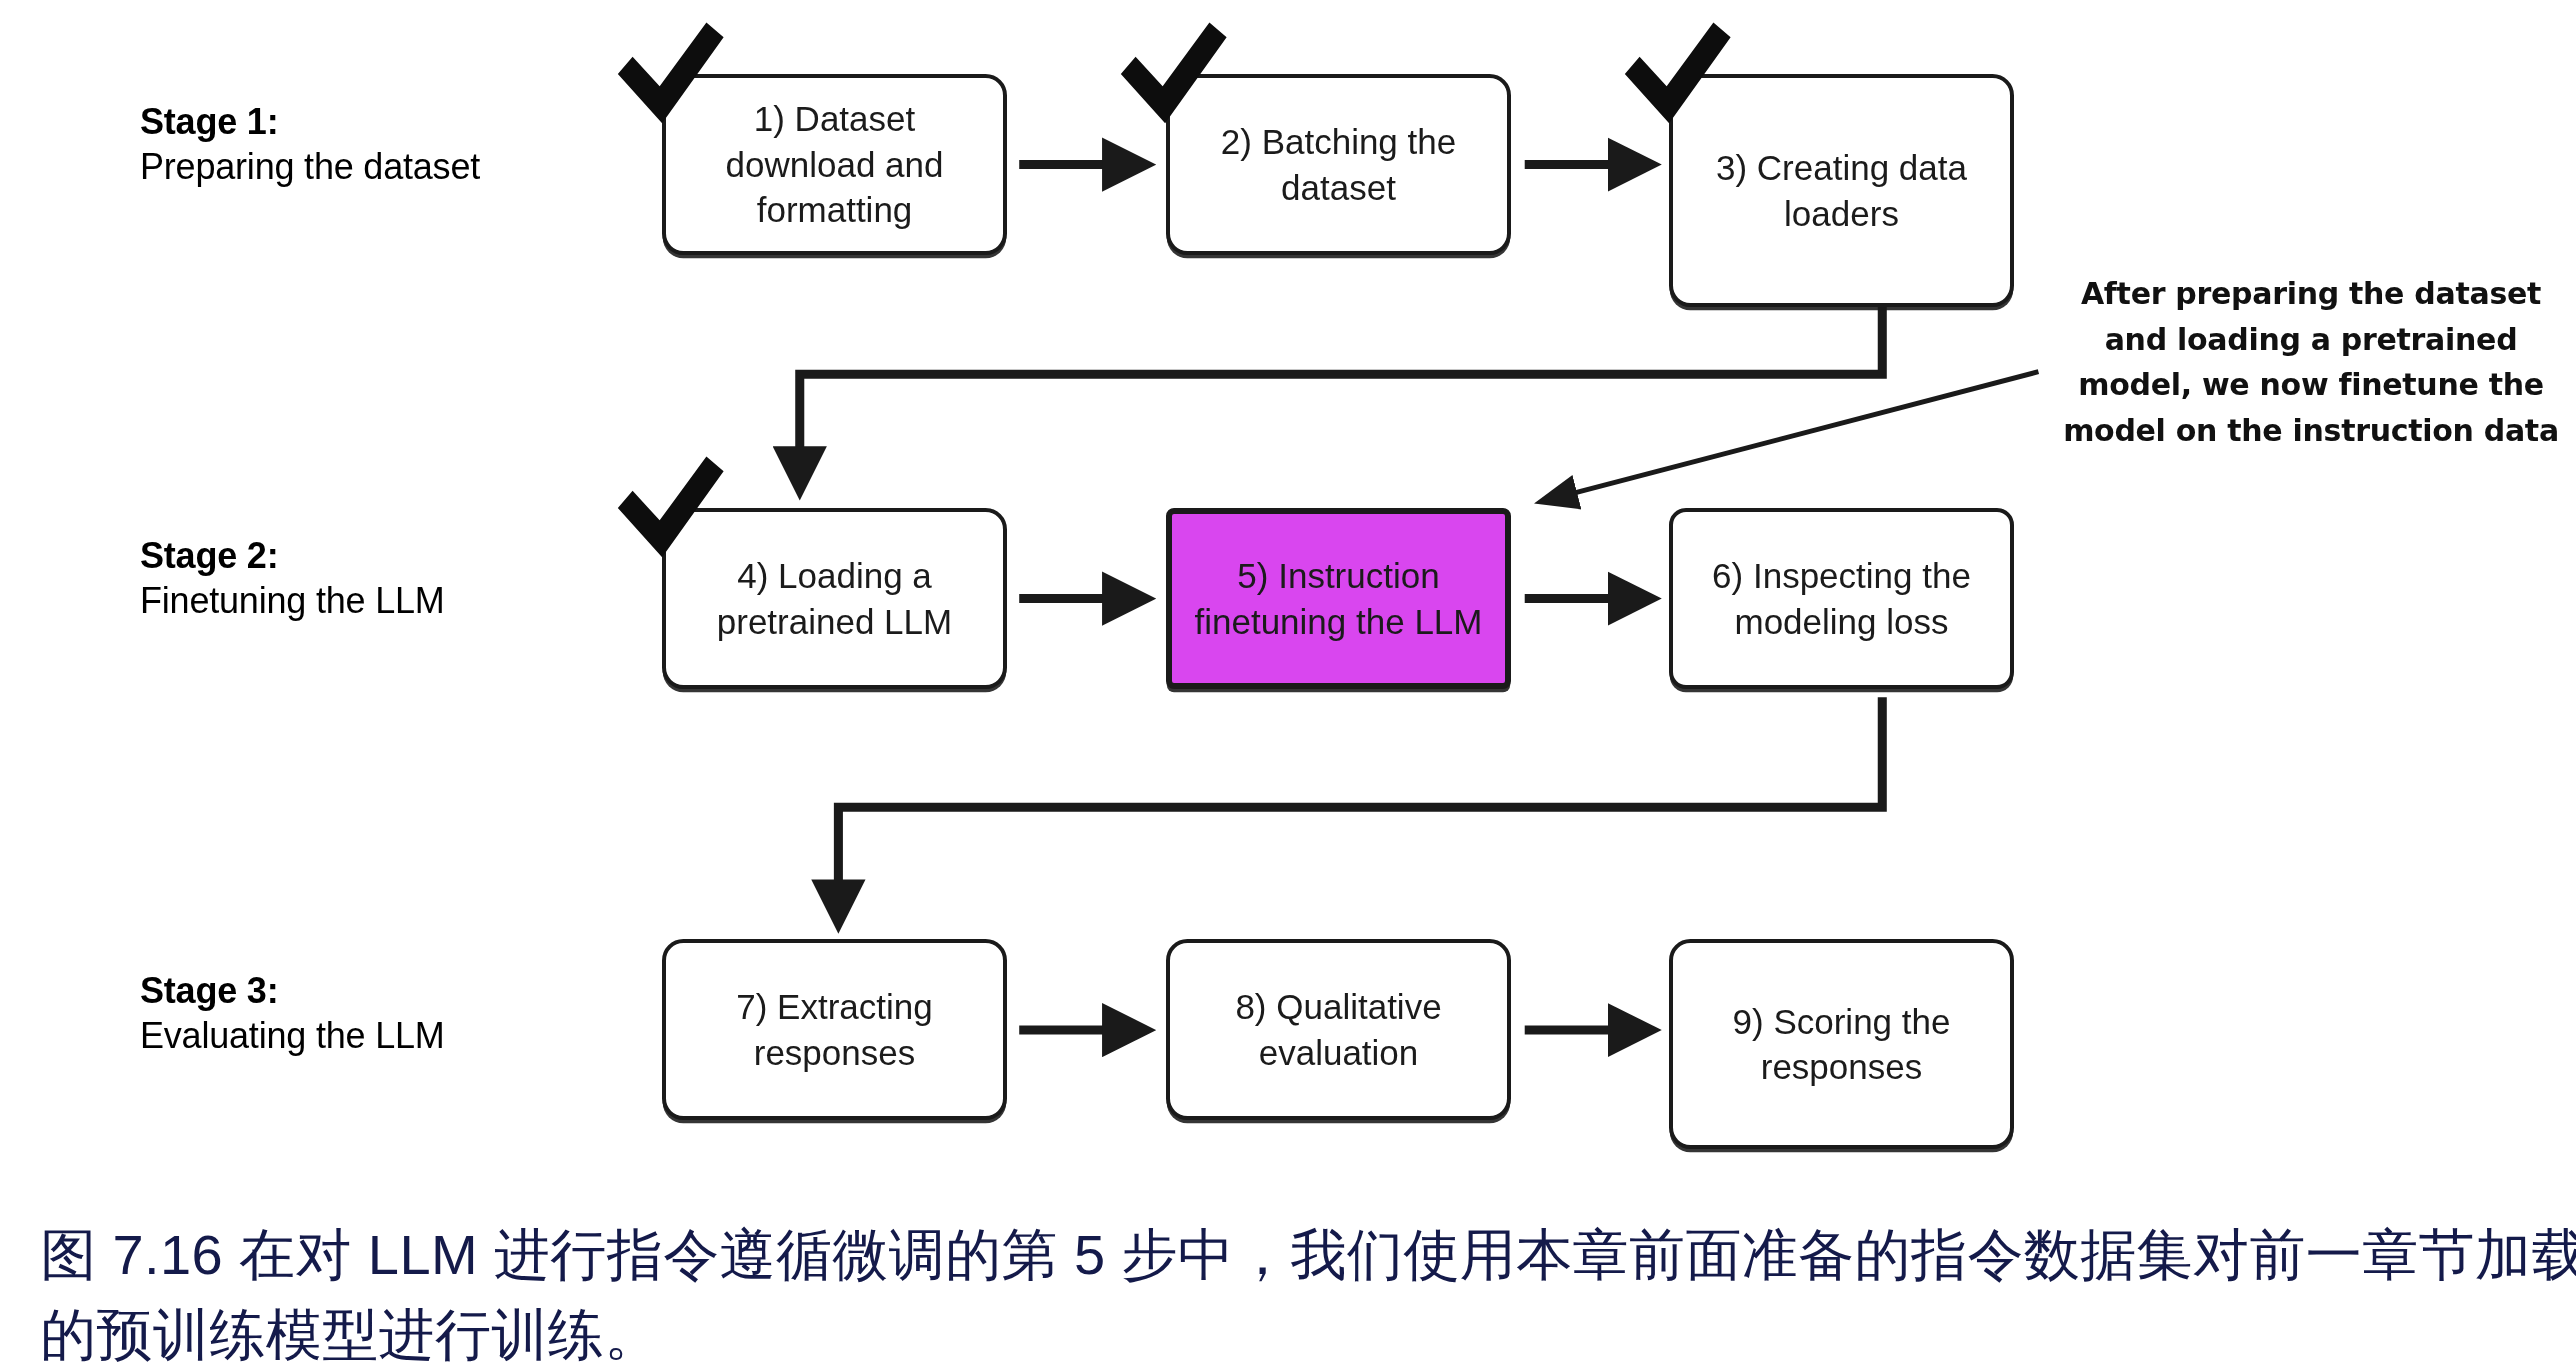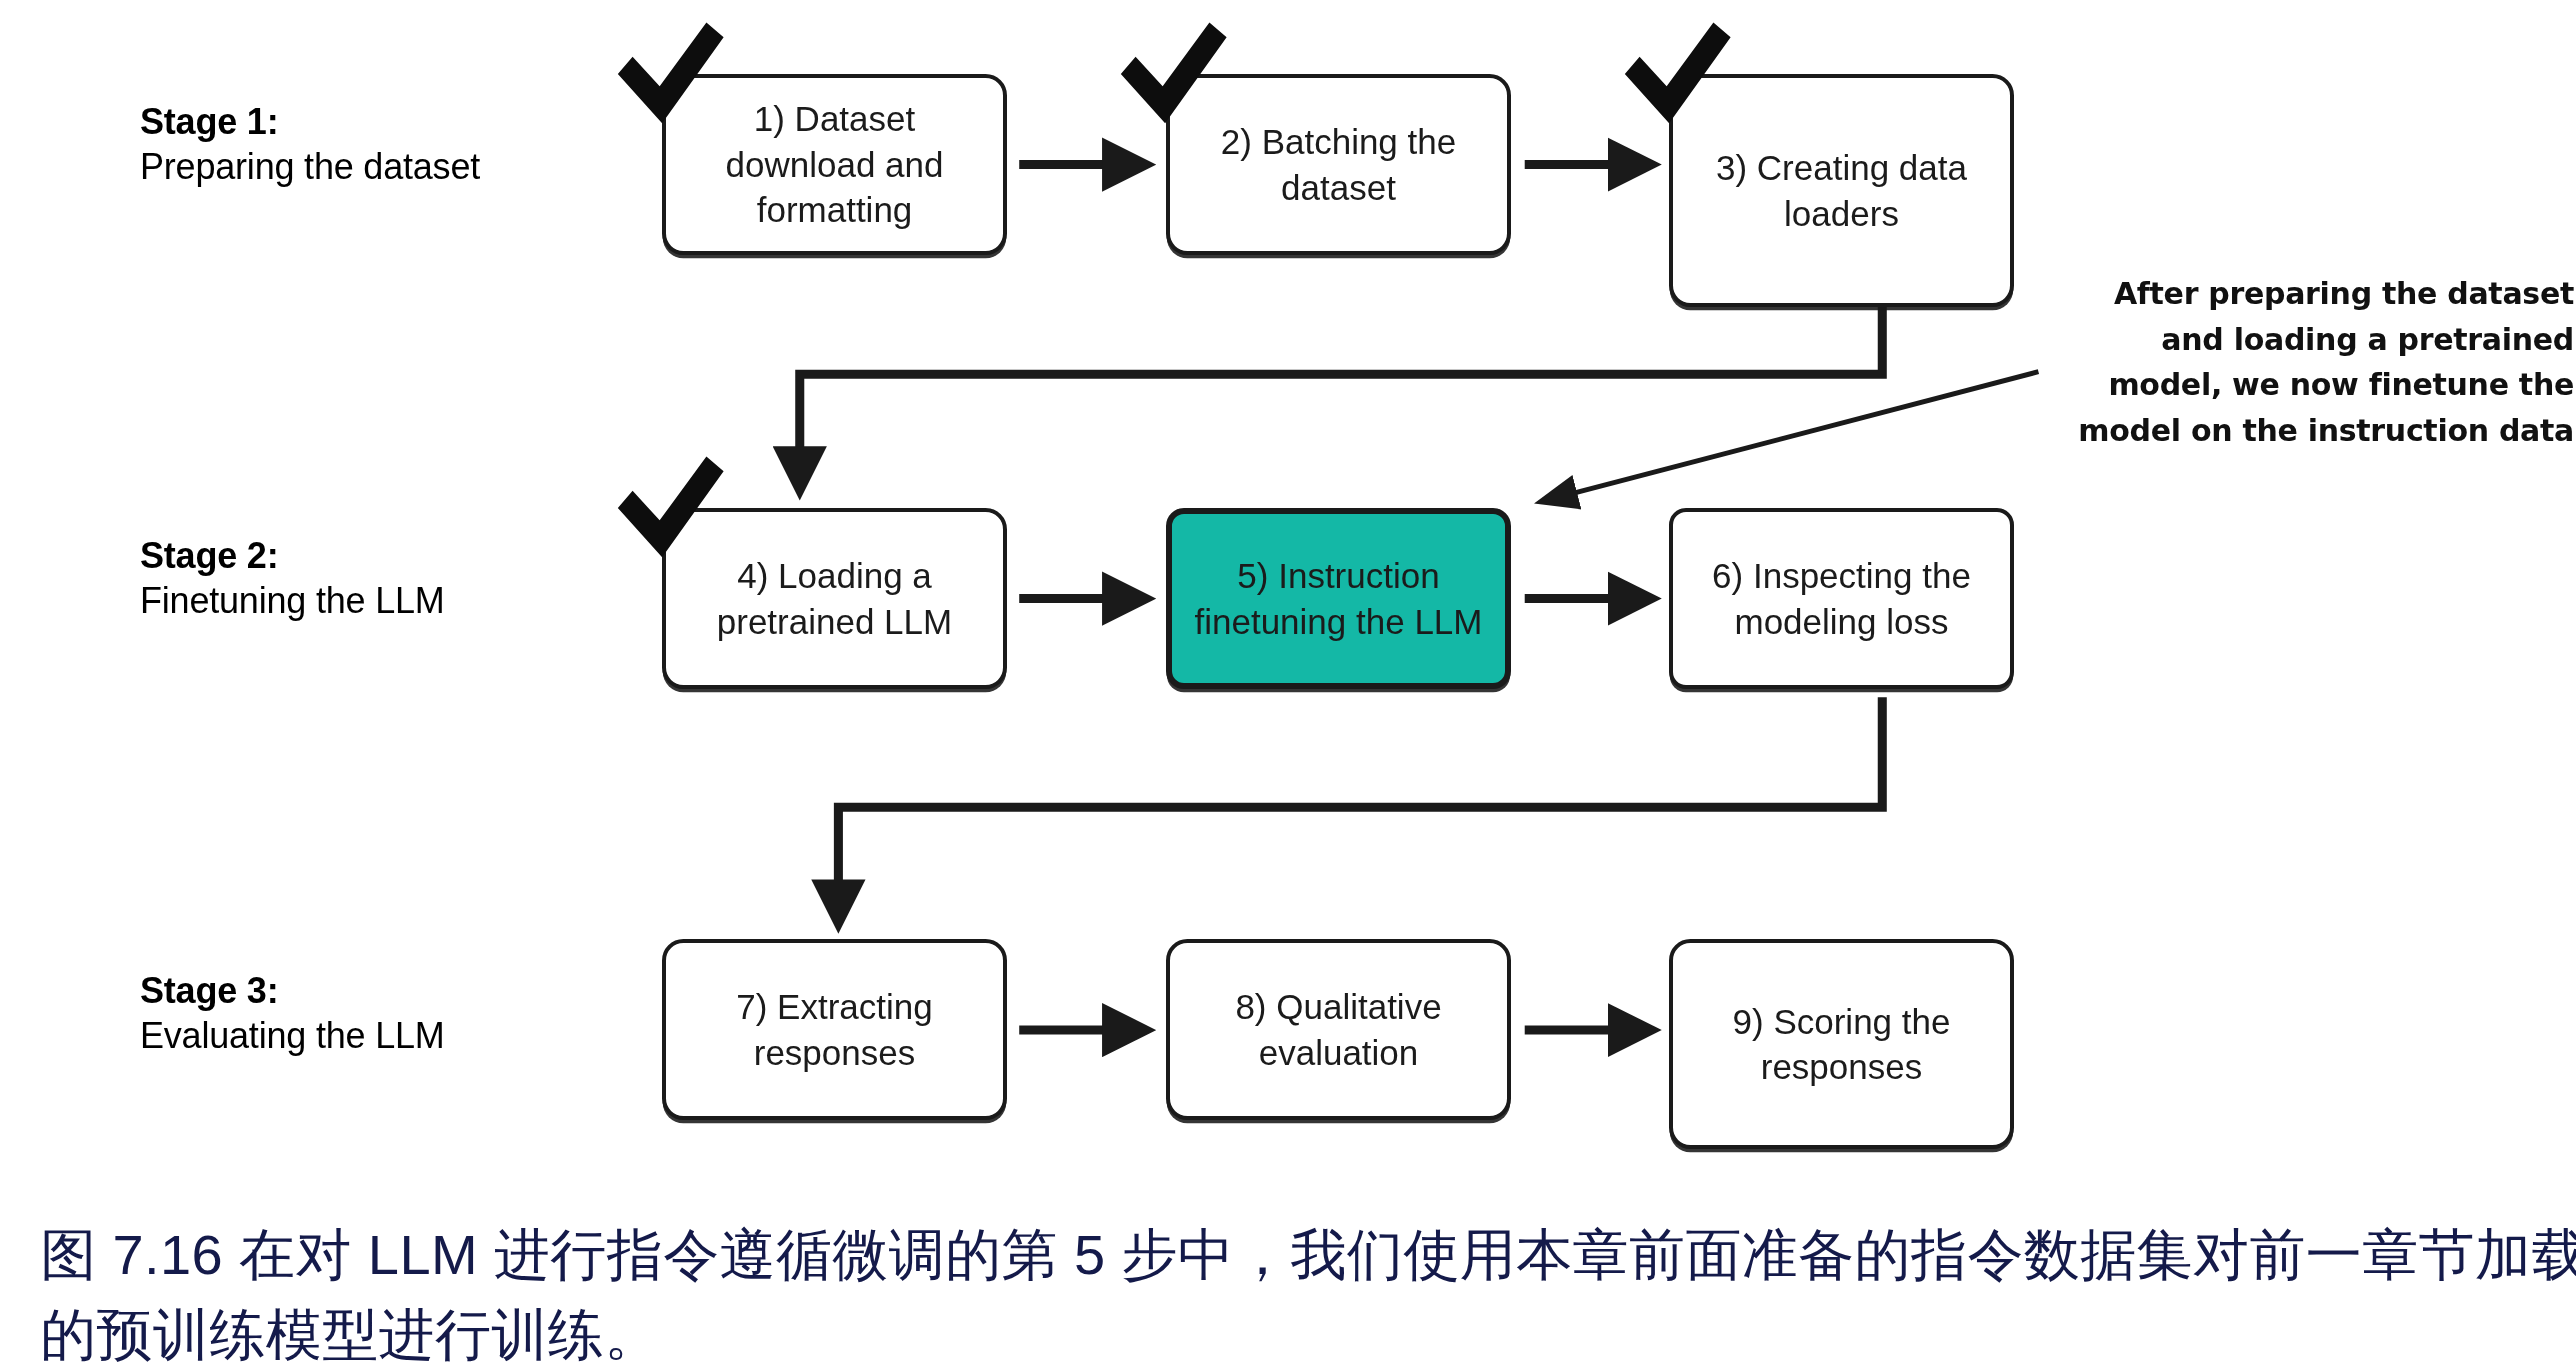--- a/index.html
+++ b/index.html
@@ -59,23 +59,23 @@
     align-items: center;
     justify-content: center;
     text-align: center;
     color: #1b1b1b;
     font-size: 35px;
     line-height: 1.30;
     padding: 5px 11.5px;
     box-shadow: 0 4.1px 0 -0.8px rgba(25,25,25,0.88);
   }
   .node.highlight {
-    background: #14b8a6;
+    background: #d946ef;
     border-width: 6.6px;
-    border-radius: 18px;
+    border-radius: 8px;
   }
   .node .node-text { display: block; }
 
   
   .check {
     position: absolute;
     width: 123px;
     height: 123px;
     pointer-events: none;
   }
@@ -204,21 +204,21 @@
   </svg>
 
   <svg class="check" style="left:1615px; top:15px;" viewBox="0 0 100 100" xmlns="http://www.w3.org/2000/svg">
     <path d="M 8 48 L 20 34 L 42 58 L 80 6 L 94 18 L 44 88 Z" fill="#0d0d0d"></path>
   </svg>
 
   <svg class="check" style="left:608px; top:449px;" viewBox="0 0 100 100" xmlns="http://www.w3.org/2000/svg">
     <path d="M 8 48 L 20 34 L 42 58 L 80 6 L 94 18 L 44 88 Z" fill="#0d0d0d"></path>
   </svg>
 
-  <div class="annotation" style="left:2048px; top:271px;text-align:right;">
+  <div class="annotation" style="left:2048px; top:271px;">
     <span>After preparing the dataset and loading a pretrained model, we now finetune the model on the instruction data</span>
   </div>
 
   <div class="caption">
     <span>图 7.16 在对 LLM 进行指令遵循微调的第 5 步中，我们使用本章前面准备的指令数据集对前一章节加载的预训练模型进行训练。</span>
   </div>
 
 </div>
 
 

